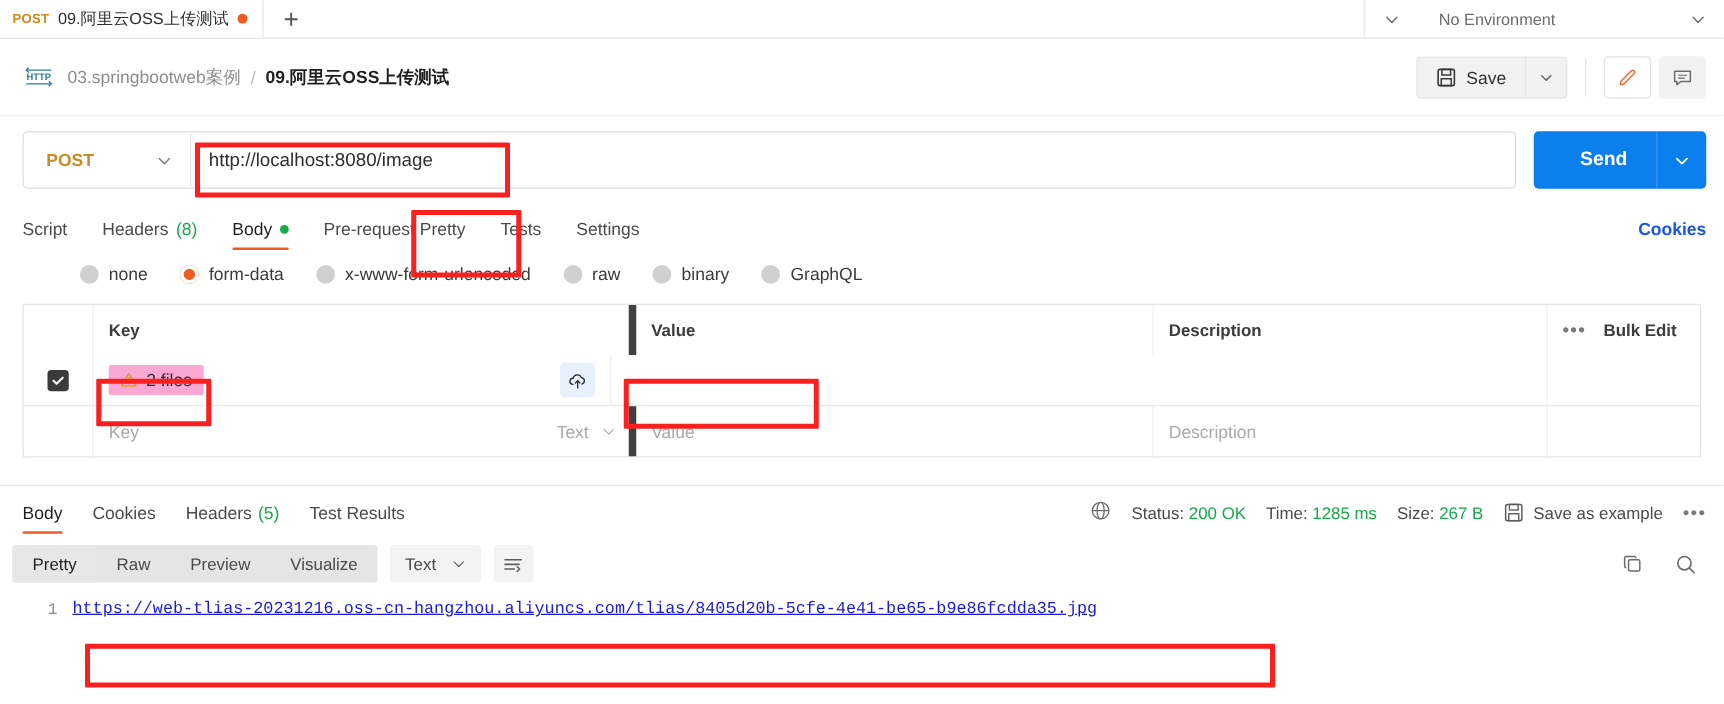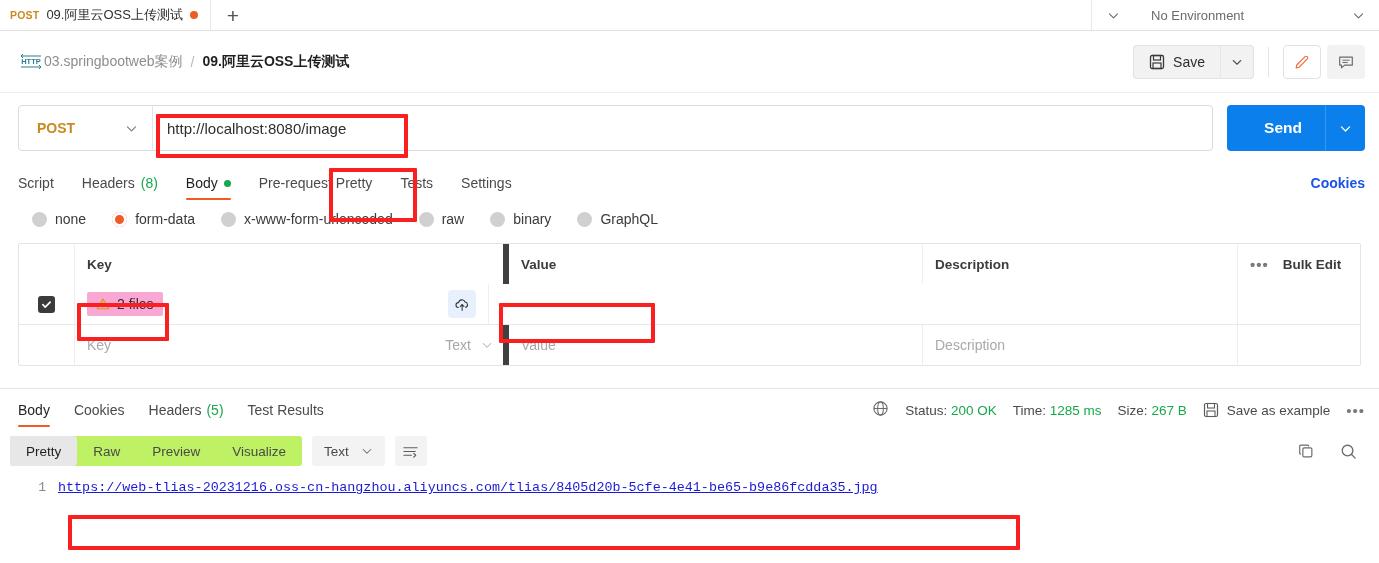--- a/index.html
+++ b/index.html
@@ -46,21 +46,21 @@
     width: 244px; display:flex; align-items:center; justify-content:space-between;
     padding: 0 14px 0 16px; color:#6b6b6b; font-size:13px;
   }
 
   
   .crumbrow {
     height: 62px; display:flex; align-items:center;
     padding: 0 14px 0 18px; border-bottom:1px solid #ededed;
   }
   .http-badge {
-    width: 26px; height: 20px; flex:none; 
+    width: 26px; height: 20px; flex:none; margin-right:10px;
     display:flex; align-items:center; justify-content:center;
   }
   .crumb-parent { color:#8d8d8d; font-size:14px; }
   .crumb-sep { color:#b9b9b9; margin: 0 8px; font-size:14px; }
   .crumb-current { color:#1f1f1f; font-size:14px; font-weight:700; }
   .crumb-spacer { flex:1; }
   .save-group { display:flex; align-items:stretch; }
   .save-btn {
     display:flex; align-items:center; gap:8px;
     background:#f2f2f2; border-radius:4px 0 0 4px;
@@ -113,21 +113,21 @@
   .reqtab.active::after {
     content:""; position:absolute; left:0; right:0; bottom:3px; height:2.5px;
     background:#ef5b25; border-radius:2px;
   }
   .greendot { width:7px; height:7px; border-radius:50%; background:#17a84c; }
   .headers-count { color:#17a84c; }
   .reqtabs-spacer { flex:1; }
   .cookies-link { color:#1a53e8; font-weight:700; font-size:14px; }
 
   
-  .bodytypes { display:flex; align-items:center; padding: 8px 18px 10px 32px; gap: 26px; }
+  .bodytypes { display:flex; align-items:center; padding: 8px 18px 10px 32px; gap: 26px; margin-left: 32px; }
   .radio { display:flex; align-items:center; gap:8px; font-size:14px; color:#3a3a3a; }
   .radio .dot {
     width:15px; height:15px; border-radius:50%; background:#d0d0d0; flex:none;
   }
   .radio.sel .dot { background:#ef5b25; box-shadow: inset 0 0 0 3px #fff, 0 0 0 0px #ef5b25; }
 
   
   .table { margin: 6px 18px 0 18px; border:1px solid #e4e4e4; border-radius:2px; }
   .trow { display:flex; border-bottom:1px solid #e8e8e8; }
   .trow:last-child { border-bottom:none; }
@@ -172,21 +172,21 @@
     background:#ef5b25; border-radius:2px;
   }
   .resp-spacer { flex:1; }
   .statusbar { display:flex; align-items:center; gap:16px; font-size:13.5px; color:#4a4a4a; }
   .statusbar .val { color:#17a84c; }
   .save-example { display:flex; align-items:center; gap:8px; color:#4a4a4a; font-size:13.5px; }
   .dots { letter-spacing:1px; color:#7a7a7a; font-size:15px; }
 
   
   .prettybar { display:flex; align-items:center; padding: 4px 14px 4px 10px; height:40px; }
-  .seg { display:flex; background:#bef264; border-radius:3px; height:30px; }
+  .seg { display:flex; background:#e5e5e5; border-radius:3px; height:30px; }
   .seg .item { padding: 0 16px; font-size:13.5px; color:#4a4a4a; display:flex; align-items:center; height:30px; }
   .seg .item.active { background:#e7e7e7; color:#1f1f1f; border-radius:3px; }
   .typebox {
     display:flex; align-items:center; gap:12px; background:#f3f3f3;
     height:30px; padding: 0 12px; border-radius:3px; margin-left:10px;
     font-size:13.5px; color:#4a4a4a;
   }
   .wrapbtn {
     width:32px; height:30px; background:#f3f3f3; border-radius:3px; margin-left:10px;
     display:flex; align-items:center; justify-content:center;

